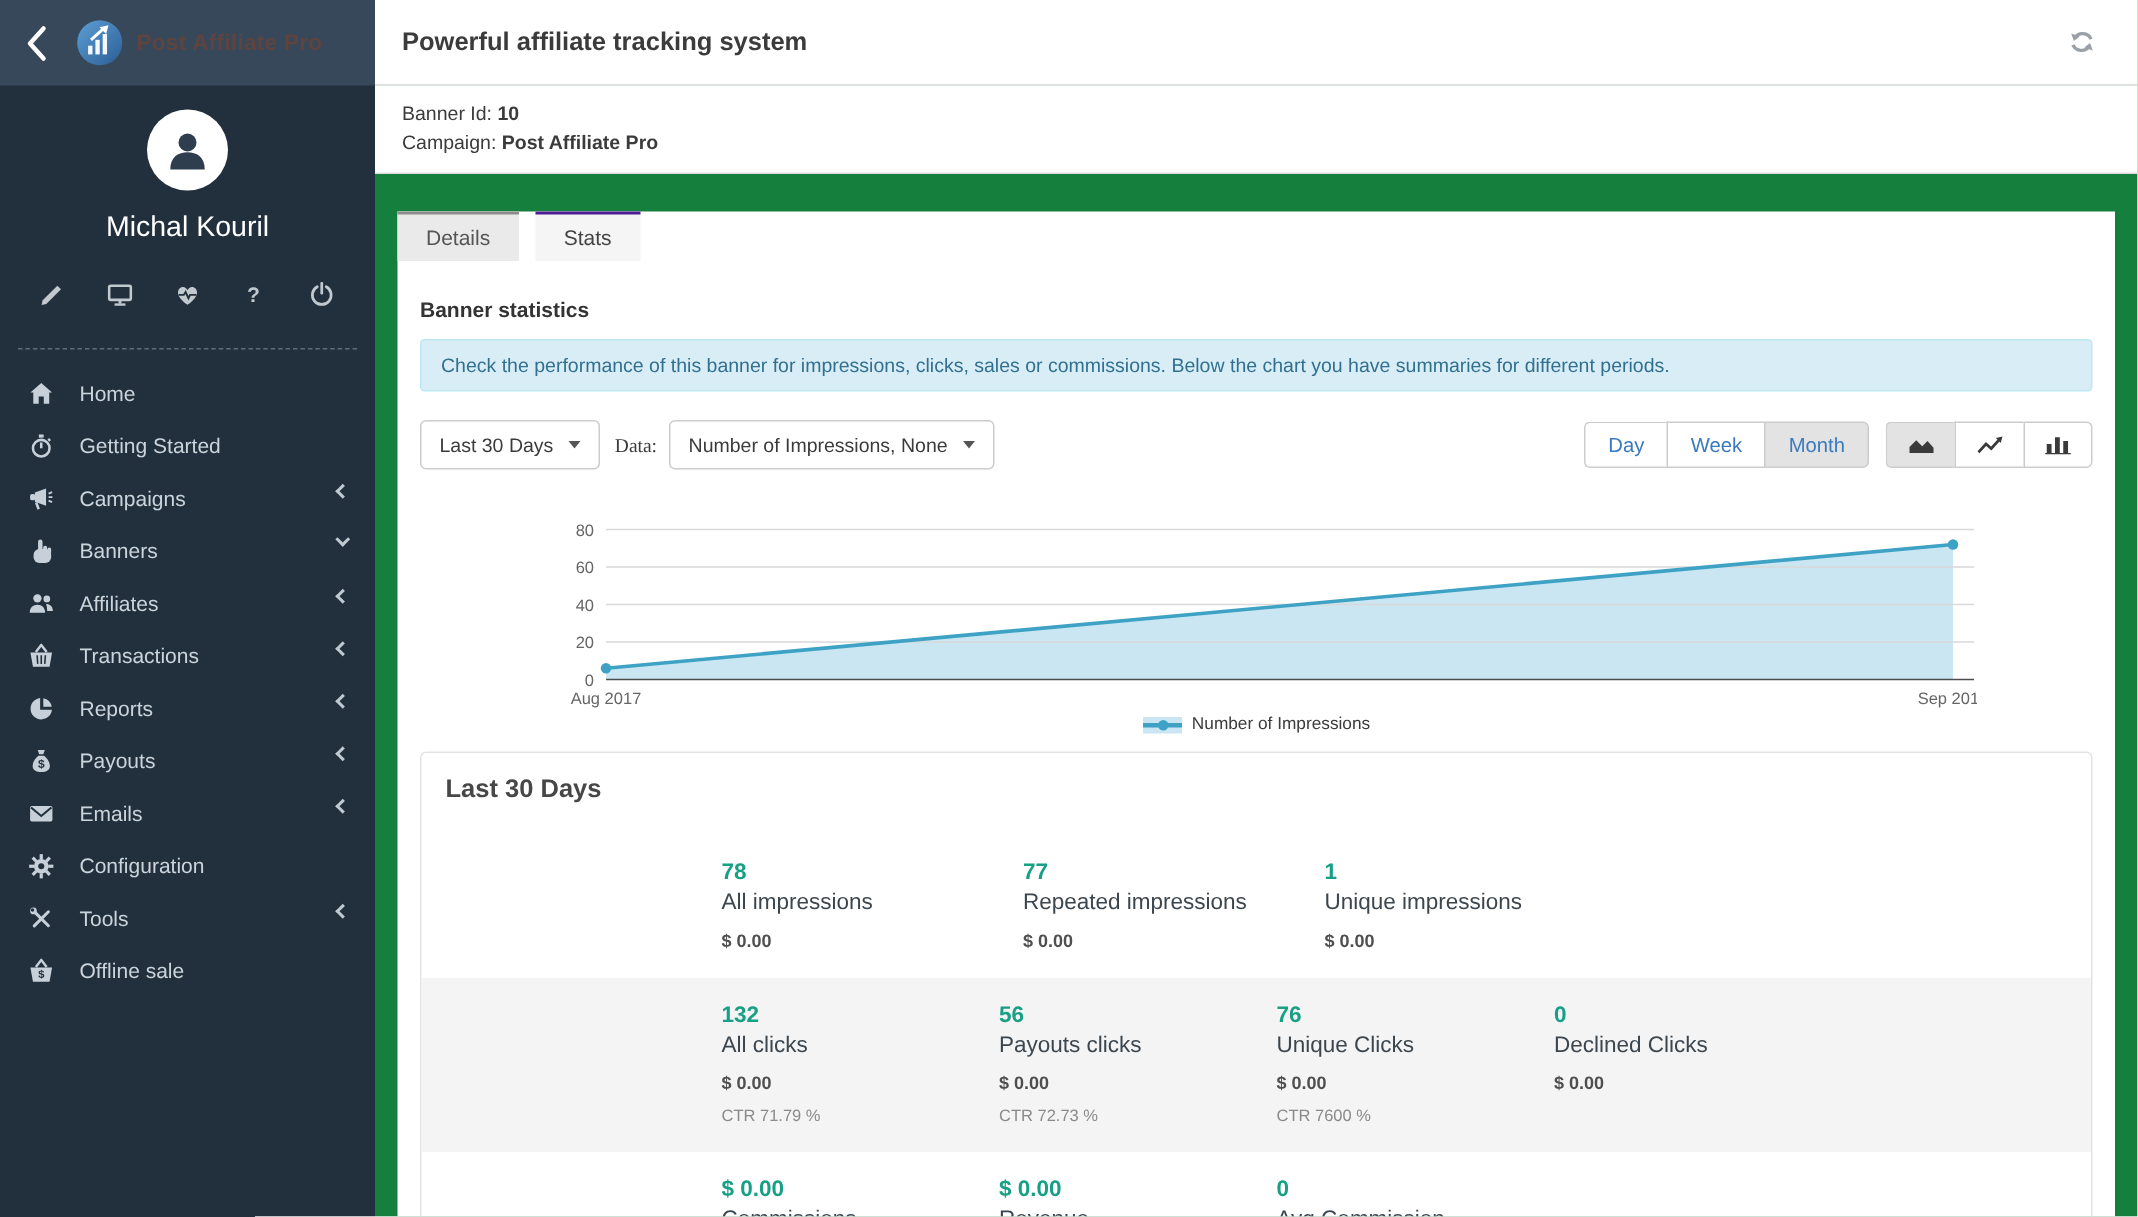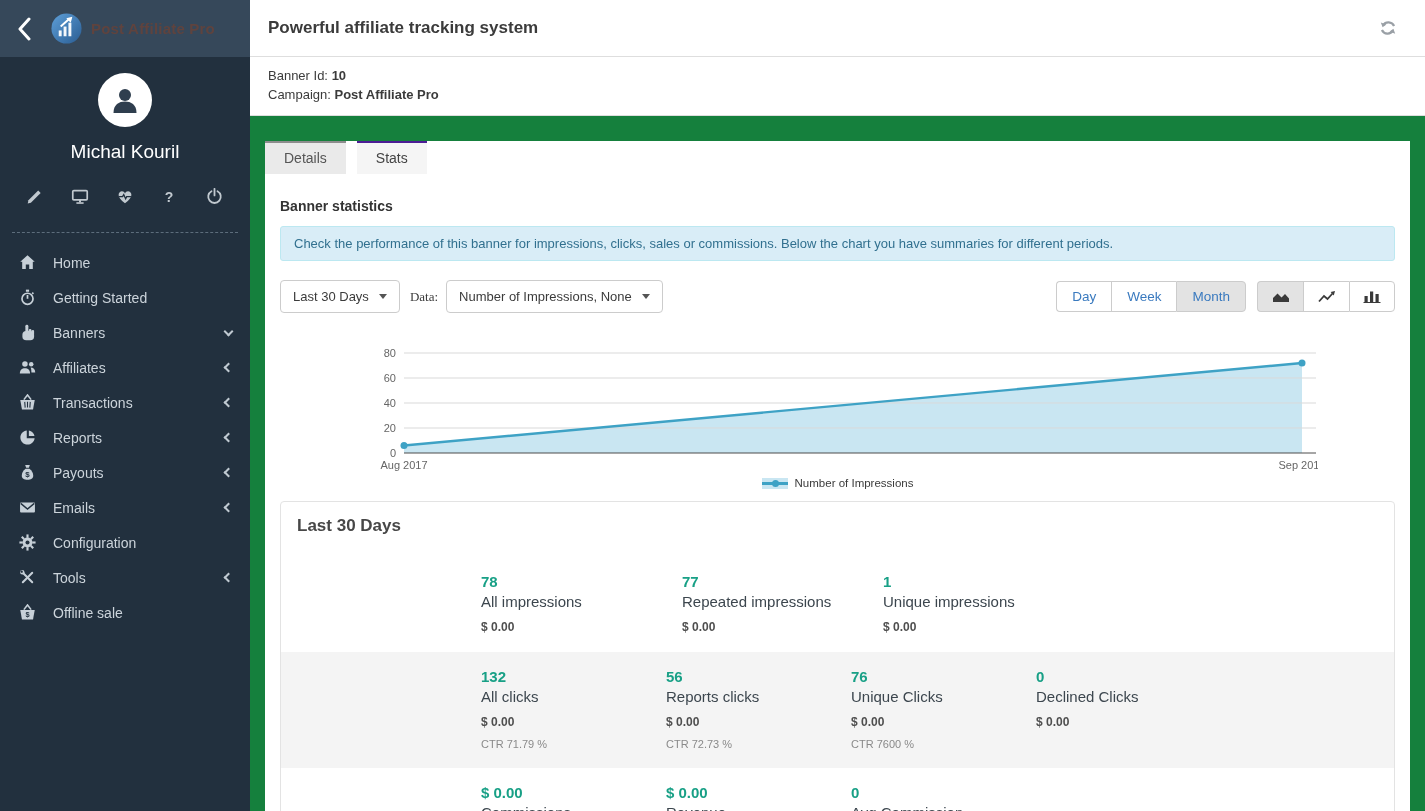--- a/index.html
+++ b/index.html
@@ -13,21 +13,21 @@
   .back-btn { width:18px; height:24px; cursor:pointer; display:flex; align-items:center; }
   .brand { display:flex; align-items:center; gap:8px; }
   .brand-text { font-size:15px; font-weight:bold; color:#5f433e; letter-spacing:.2px; }
   .profile { text-align:center; padding-top:16px; }
   .avatar { width:54px; height:54px; border-radius:50%; background:#fff; margin:0 auto; display:flex; align-items:center; justify-content:center; }
   .user-name { color:#fff; font-size:19px; margin-top:14px; font-weight:400; }
   .side-tools { display:flex; justify-content:space-between; padding:25px 26px 22px; }
   .tool-ic { width:18px; height:18px; cursor:pointer; opacity:.92; }
   .dashed-sep { border-top:1px dashed #5d6d7c; margin:4px 12px 6px; }
   .nav { padding-top:6px; }
-  .nav-item { display:flex; align-items:center; padding:9px 18px 9px 16px; font-size:14px; color:#ccd4db; cursor:pointer; }
+  .nav-item { display:flex; align-items:flex-start; padding:9px 18px 9px 16px; font-size:14px; color:#ccd4db; cursor:pointer; }
   .nav-item .ni { width:17px; height:17px; margin-right:17px; margin-left:3px; flex-shrink:0; }
   .nav-item .nl { flex:1; }
   .chev { width:7px; height:7px; border-left:2px solid #c0c9d1; border-bottom:2px solid #c0c9d1; display:inline-block; }
   .chev-left { transform:rotate(45deg); }
   .chev-down { transform:rotate(-45deg); margin-top:-3px; }
   .subnav { padding:3px 0 10px; }
   .sub-item { padding:8px 16px 8px 53px; font-size:13.5px; color:#c3ccd3; cursor:pointer; }
 
   
   .main { flex:1; min-width:0; display:flex; flex-direction:column; background:#15803d; }
@@ -163,20 +163,30 @@
         <svg class="ni" viewBox="0 0 16 16">
             <circle cx="8" cy="9.2" r="5.2" fill="none" stroke="#c7d0d8" stroke-width="1.6"></circle>
             <path d="M8 9.2 L8 5.6" stroke="#c7d0d8" stroke-width="1.6"></path>
             <rect x="6.5" y="0.6" width="3" height="2" fill="#c7d0d8"></rect>
             <path d="M12.4 3.4 L13.6 4.6" stroke="#c7d0d8" stroke-width="1.5"></path>
           </svg>
         <span class="nl">Getting Started</span>
       </div>
       <div class="nav-item">
         <svg class="ni" viewBox="0 0 16 16">
+            <path d="M11 1.6 L11 12.4 L4 9.9 L4 4.1 Z" fill="#c7d0d8"></path>
+            <rect x="1" y="5" width="3.2" height="4" rx="1.2" fill="#c7d0d8"></rect>
+            <path d="M12.6 4.8 L14.8 3.9 M12.6 7 L15 7 M12.6 9.2 L14.8 10.1" stroke="#c7d0d8" stroke-width="1.2" fill="none"></path>
+            <path d="M4.8 10.4 L6.4 14.6" stroke="#c7d0d8" stroke-width="1.6"></path>
+          </svg>
+        <span class="nl">Campaigns</span>
+        <span class="chev chev-left"></span>
+      </div>
+      <div class="nav-item">
+        <svg class="ni" viewBox="0 0 16 16">
             <g fill="#c7d0d8">
               <rect x="6" y="0.6" width="2.8" height="8.4" rx="1.4"></rect>
               <rect x="9.2" y="4.6" width="2.5" height="5" rx="1.2"></rect>
               <rect x="11.9" y="5.6" width="2.3" height="4.4" rx="1.1"></rect>
               <rect x="3.2" y="6.6" width="11" height="8.8" rx="3.6"></rect>
             </g>
           </svg>
         <span class="nl">Banners</span>
         <span class="chev chev-down"></span>
       </div>
@@ -395,21 +405,21 @@
 
             <div class="srow alt">
               <div class="scell">
                 <div class="val">132</div>
                 <div class="lbl">All clicks</div>
                 <div class="money">$ 0.00</div>
                 <div class="ctr">CTR 71.79 %</div>
               </div>
               <div class="scell">
                 <div class="val">56</div>
-                <div class="lbl">Reports clicks</div>
+                <div class="lbl">Payouts clicks</div>
                 <div class="money">$ 0.00</div>
                 <div class="ctr">CTR 72.73 %</div>
               </div>
               <div class="scell">
                 <div class="val">76</div>
                 <div class="lbl">Unique Clicks</div>
                 <div class="money">$ 0.00</div>
                 <div class="ctr">CTR 7600 %</div>
               </div>
               <div class="scell">

